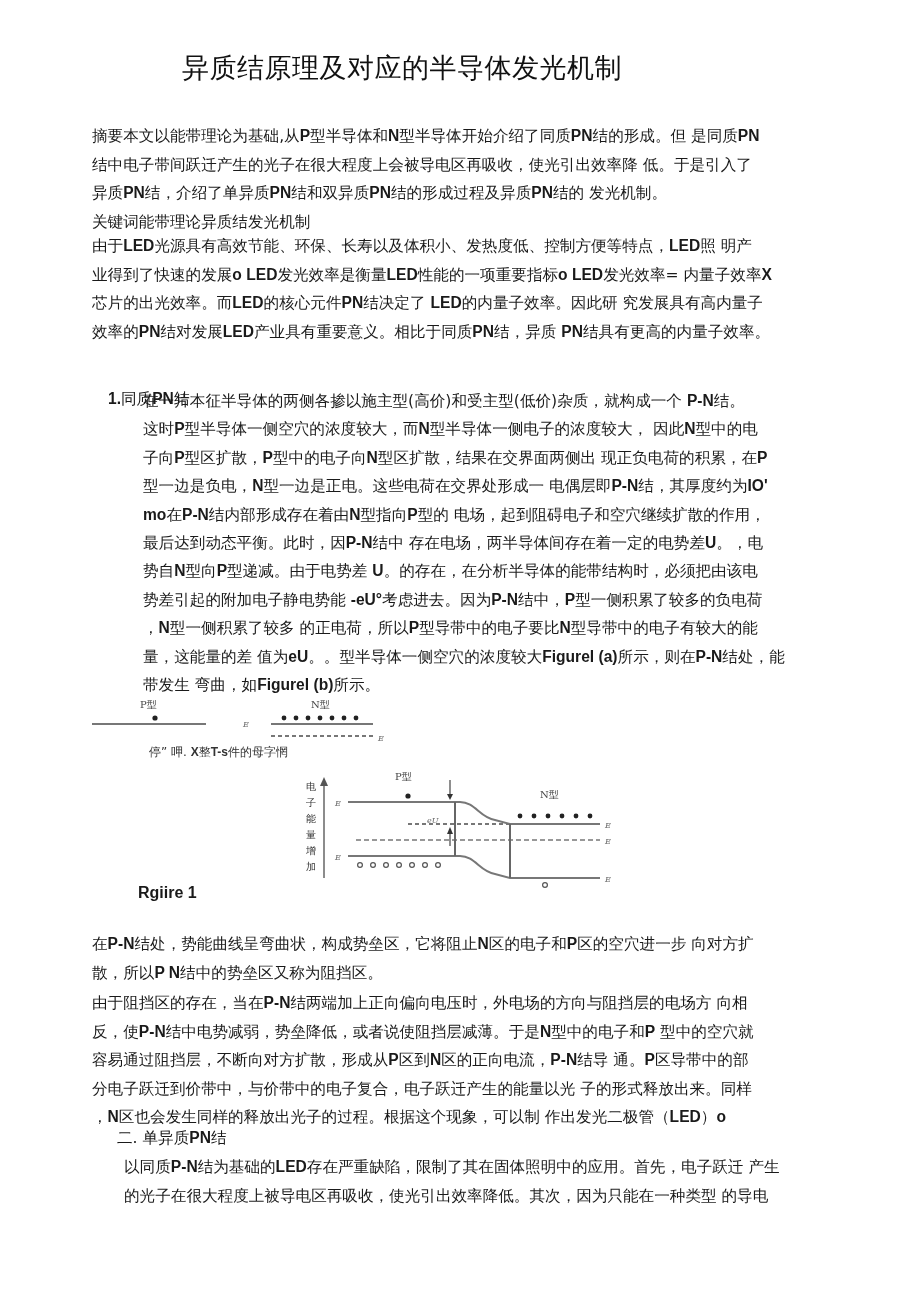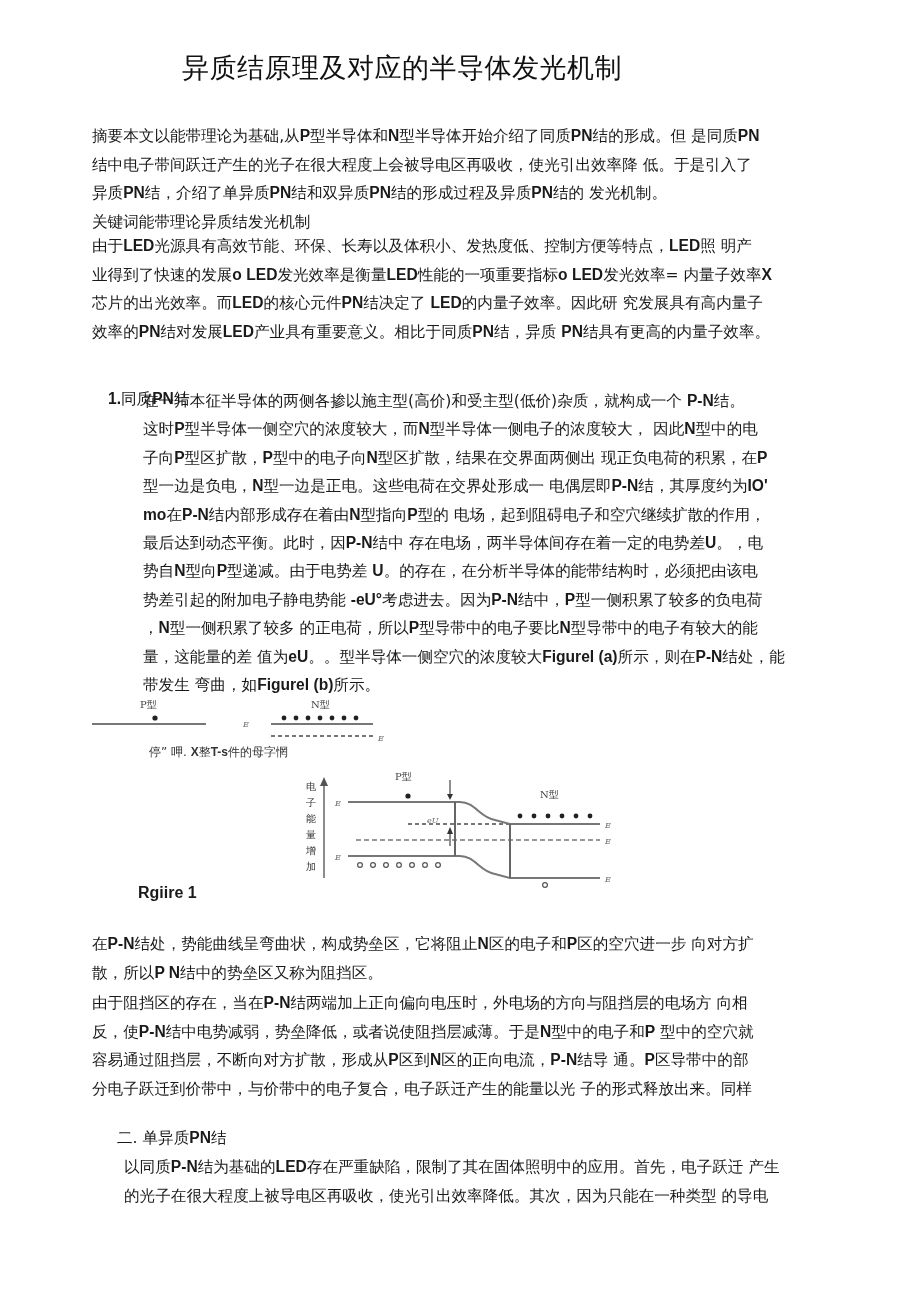--- a/index.html
+++ b/index.html
@@ -127,18 +127,19 @@
 
 <div class="p" style="top:930px;">
     <span class="line"><span>在</span><span class="b">P-N</span><span>结处，势能曲线呈弯曲状，构成势垒区，它将阻止</span><span class="b">N</span><span>区的电子和</span><span class="b">P</span><span>区的空穴进一步  向对方扩</span></span>
     <span class="line"><span>散，所以</span><span class="b">P N</span><span>结中的势垒区又称为阻挡区。</span></span>
   </div>
 <div class="p" style="top:989px;">
     <span class="line"><span>由于阻挡区的存在，当在</span><span class="b">P-N</span><span>结两端加上正向偏向电压时，外电场的方向与阻挡层的电场方  向相</span></span>
     <span class="line"><span>反，使</span><span class="b">P-N</span><span>结中电势减弱，势垒降低，或者说使阻挡层减薄。于是</span><span class="b">N</span><span>型中的电子和</span><span class="b">P</span><span> 型中的空穴就</span></span>
     <span class="line"><span>容易通过阻挡层，不断向对方扩散，形成从</span><span class="b">P</span><span>区到</span><span class="b">N</span><span>区的正向电流，</span><span class="b">P-N</span><span>结导   通。</span><span class="b">P</span><span>区导带中的部</span></span>
     <span class="line"><span>分电子跃迁到价带中，与价带中的电子复合，电子跃迁产生的能量以光  子的形式释放出来。同样</span></span>
+    <span class="line"><span>，</span><span class="b">N</span><span>区也会发生同样的释放出光子的过程。根据这个现象，可以制  作出发光二极管（</span><span class="b">LED</span><span>）</span><span class="b">o</span></span>
   </div>
 <div class="heading2"><span>二.    单异质</span><span class="b">PN</span><span>结</span></div>
 <div class="p" style="top:1153px;margin-left:32px;">
     <span class="line"><span>以同质</span><span class="b">P-N</span><span>结为基础的</span><span class="b">LED</span><span>存在严重缺陷，限制了其在固体照明中的应用。首先，电子跃迁  产生</span></span>
     <span class="line"><span>的光子在很大程度上被导电区再吸收，使光引出效率降低。其次，因为只能在一种类型  的导电</span></span>
   </div>
 
 </body></html>

